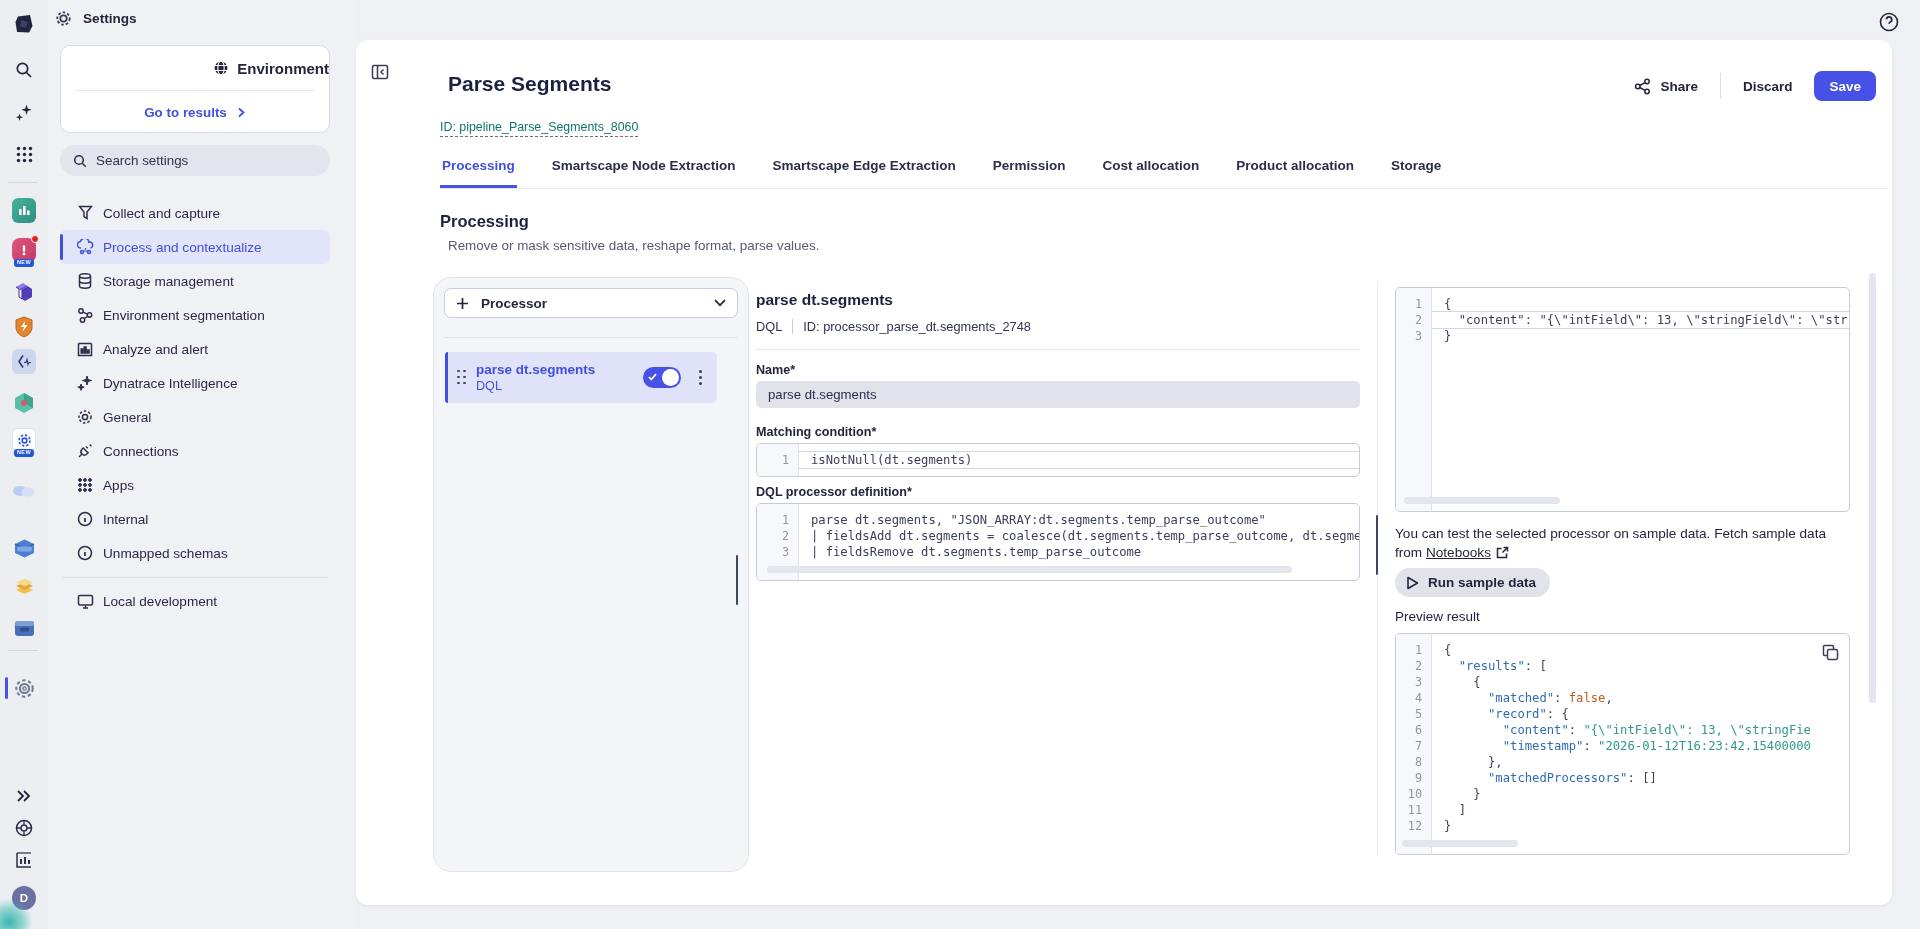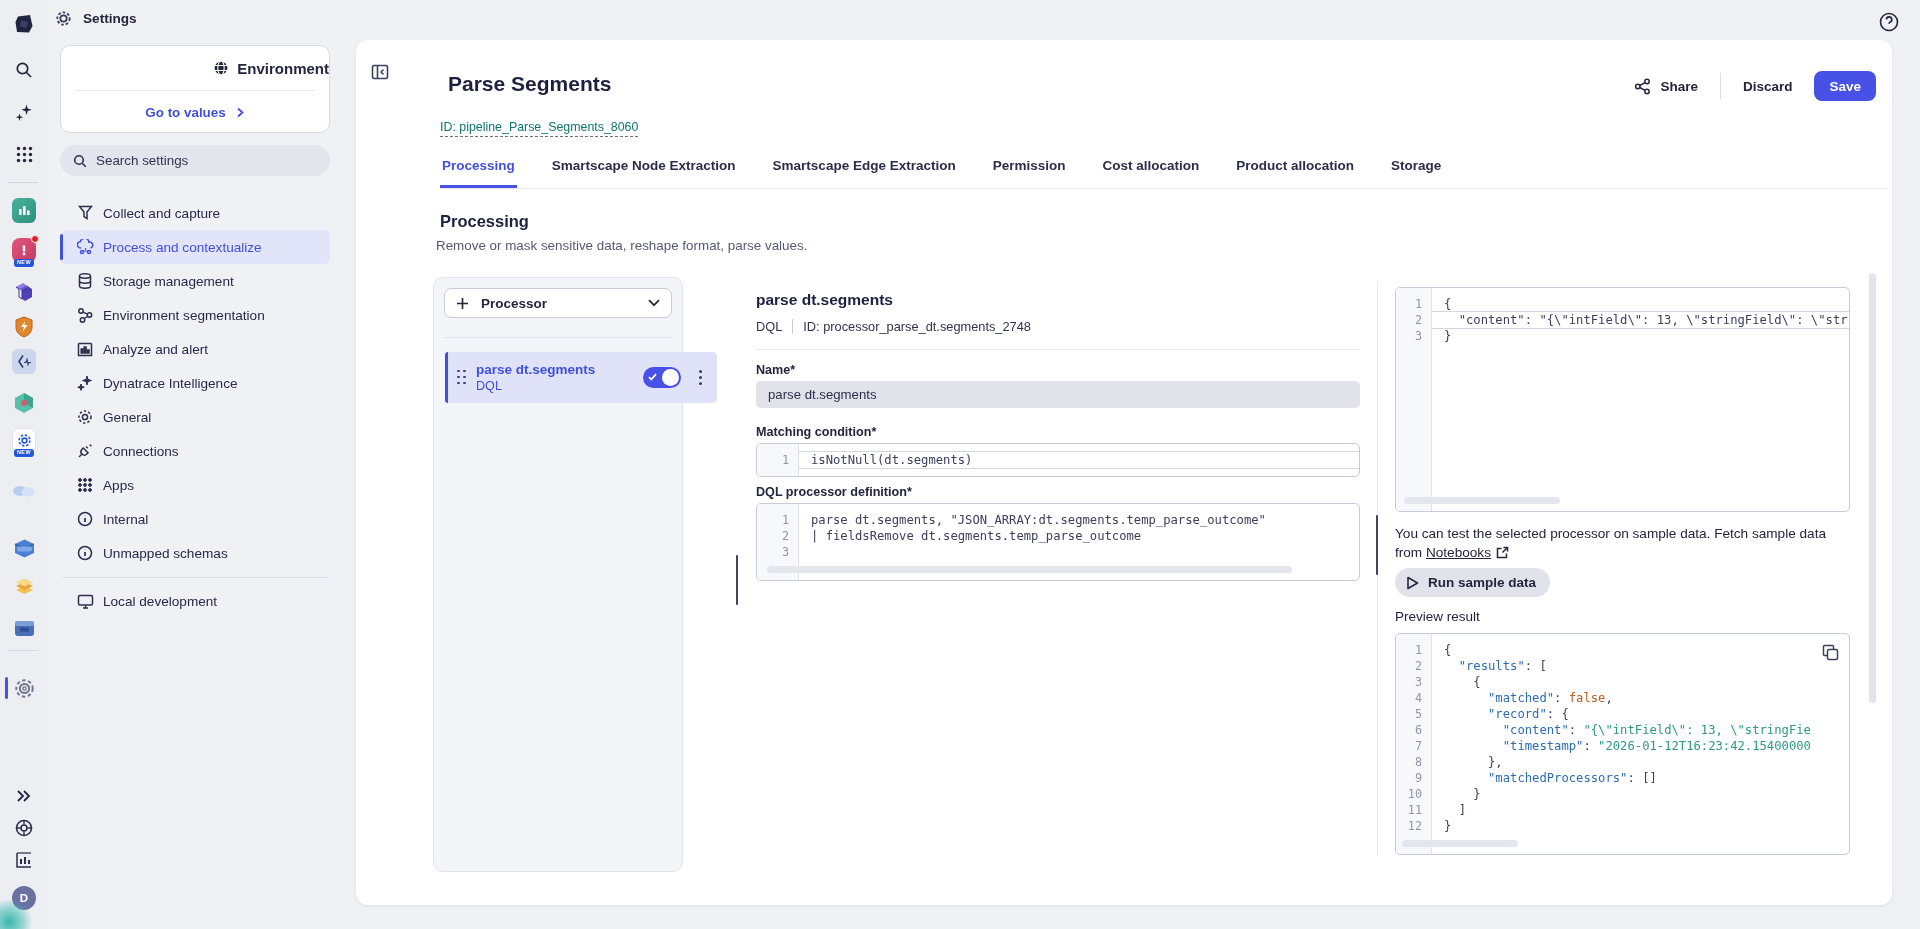--- a/index.html
+++ b/index.html
@@ -58,25 +58,25 @@
   .txt-btn{display:flex;align-items:center;gap:9px;font-size:13.5px;font-weight:700;color:var(--ink);cursor:pointer;padding:6px 8px}
   .hdr-sep{width:1px;height:26px;background:#dcdee6}
   .save-btn{background:var(--accent);color:#fff;border:none;border-radius:8px;height:30px;padding:0 15px;
     font-size:13.5px;font-weight:600;font-family:inherit;cursor:pointer}
   .id-badge{position:absolute;left:84px;top:80px;font-size:12.4px;color:#0f766e;border-bottom:1px dashed #6a6e85;
     padding-bottom:2px;cursor:pointer}
   .tabs{position:absolute;left:84px;right:4px;top:112px;display:flex;gap:33px;border-bottom:1px solid #e8e9f0}
   .tab{font-size:13.5px;font-weight:600;color:#2b2e4a;padding:6px 2px 12px 2px;cursor:pointer;border-bottom:3px solid transparent}
   .tab.active{color:var(--accent-text);border-bottom-color:var(--accent)}
   .sec-title{position:absolute;left:84px;top:172px;font-size:16.5px;font-weight:700;color:#1d2140}
-  .sec-sub{position:absolute;left:80px;top:198px;font-size:13.4px;color:var(--ink2)}
+  .sec-sub{position:absolute;left:92px;top:198px;font-size:13.4px;color:var(--ink2)}
 
   
-  .proc-panel{position:absolute;left:77px;top:237px;width:250px;height:595px;background:#f4f5f8;
-    border:1px solid var(--border);border-radius:10px}
+  .proc-panel{position:absolute;left:77px;top:237px;width:316px;height:595px;background:#f4f5f8;
+    border:1px solid var(--border);border-radius:18px}
   .add-btn{position:absolute;left:10px;top:10px;right:10px;height:30px;background:#fff;border:1px solid #c9ccd9;
     border-radius:7px;display:flex;align-items:center;gap:12px;padding:0 11px;font-size:13.5px;font-weight:600;cursor:pointer}
   .add-btn .spacer{flex:1}
   .proc-div{position:absolute;left:10px;right:10px;top:59px;height:1px;background:#e2e4ec}
   .proc-item{position:absolute;left:11px;top:74px;width:272px;height:51px;background:#dfe2f9;border-radius:5px;
     display:flex;align-items:center;cursor:pointer}
   .proc-bar{position:absolute;left:0;top:0;bottom:0;width:3px;border-radius:3px 0 0 3px;background:var(--accent-text)}
   .drag-dots{margin:0 9px 0 12px;display:grid;grid-template-columns:repeat(2,4px);grid-auto-rows:4px;gap:2px;cursor:grab}
   .drag-dots i{width:2.6px;height:2.6px;border-radius:50%;background:#3f4566}
   .proc-txt{flex:1;min-width:0}
@@ -305,21 +305,21 @@
         <svg width="16" height="16" viewBox="0 0 16 16">
             <circle cx="8" cy="8" r="7" fill="#23263c"></circle>
             <path d="M8 1a7 7 0 0 0 0 14M8 1a7 7 0 0 1 0 14M1.5 5.5h13M1.5 10.5h13" stroke="#fff" stroke-width="1.1" fill="none"></path>
             <ellipse cx="8" cy="8" rx="3.2" ry="7" fill="none" stroke="#fff" stroke-width="1.1"></ellipse>
           </svg>
       </span>
       <span>Environment</span>
     </div>
     <div class="env-div"></div>
     <div class="env-link">
-      <span>Go to values</span>
+      <span>Go to results</span>
       <svg width="9" height="11" viewBox="0 0 9 11" fill="none" stroke="#4150dc" stroke-width="1.8">
           <path d="M2 1.5l4.5 4L2 9.5"></path>
         </svg>
     </div>
   </div>
 
   <div class="search-box">
     <svg width="14" height="14" viewBox="0 0 14 14" fill="none" stroke="#30344e" stroke-width="1.6">
         <circle cx="6" cy="6" r="4.3"></circle>
         <path d="M9.2 9.2 L12.8 12.8"></path>
@@ -568,21 +568,21 @@
         </div>
       <div class="code"><div class="cl active"><span class="tk-p">isNotNull(dt.segments)</span></div></div>
     </div>
     <div class="fld-label" style="position:absolute;top:198px">DQL processor definition*</div>
     <div class="editor" style="position:absolute;top:216px;left:0;right:0;height:78px">
       <div class="gutter" style="width:42px">
           <div class="ln">1</div>
           <div class="ln">2</div>
           <div class="ln">3</div>
         </div>
-      <div class="code"><div class="cl"><span class="tk-p">parse dt.segments, "JSON_ARRAY:dt.segments.temp_parse_outcome"</span></div><div class="cl"><span class="tk-p">| fieldsRemove dt.segments.temp_parse_outcome</span></div></div>
+      <div class="code"><div class="cl"><span class="tk-p">parse dt.segments, "JSON_ARRAY:dt.segments.temp_parse_outcome"</span></div><div class="cl"><span class="tk-p">| fieldsAdd dt.segments = coalesce(dt.segments.temp_parse_outcome, dt.segme</span></div><div class="cl"><span class="tk-p">| fieldsRemove dt.segments.temp_parse_outcome</span></div></div>
       <div class="hthumb" style="left:10px;width:525px"></div>
     </div>
   </div>
 
   <div class="rightcol">
     <div class="editor sample-editor">
       <div class="gutter" style="width:36px">
           <div class="ln">1</div>
           <div class="ln">2</div>
           <div class="ln">3</div>

